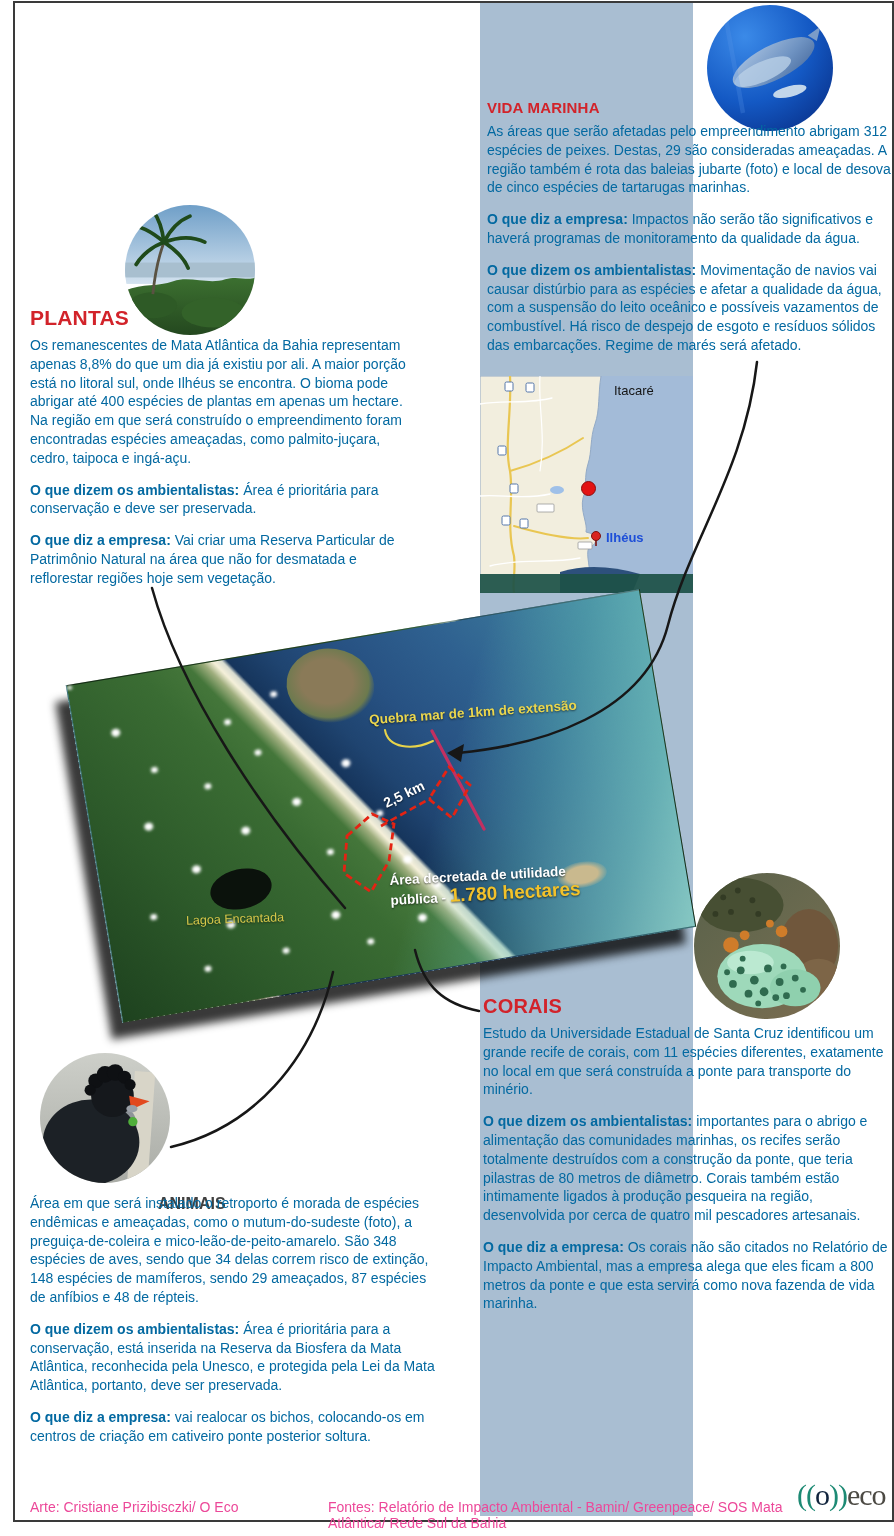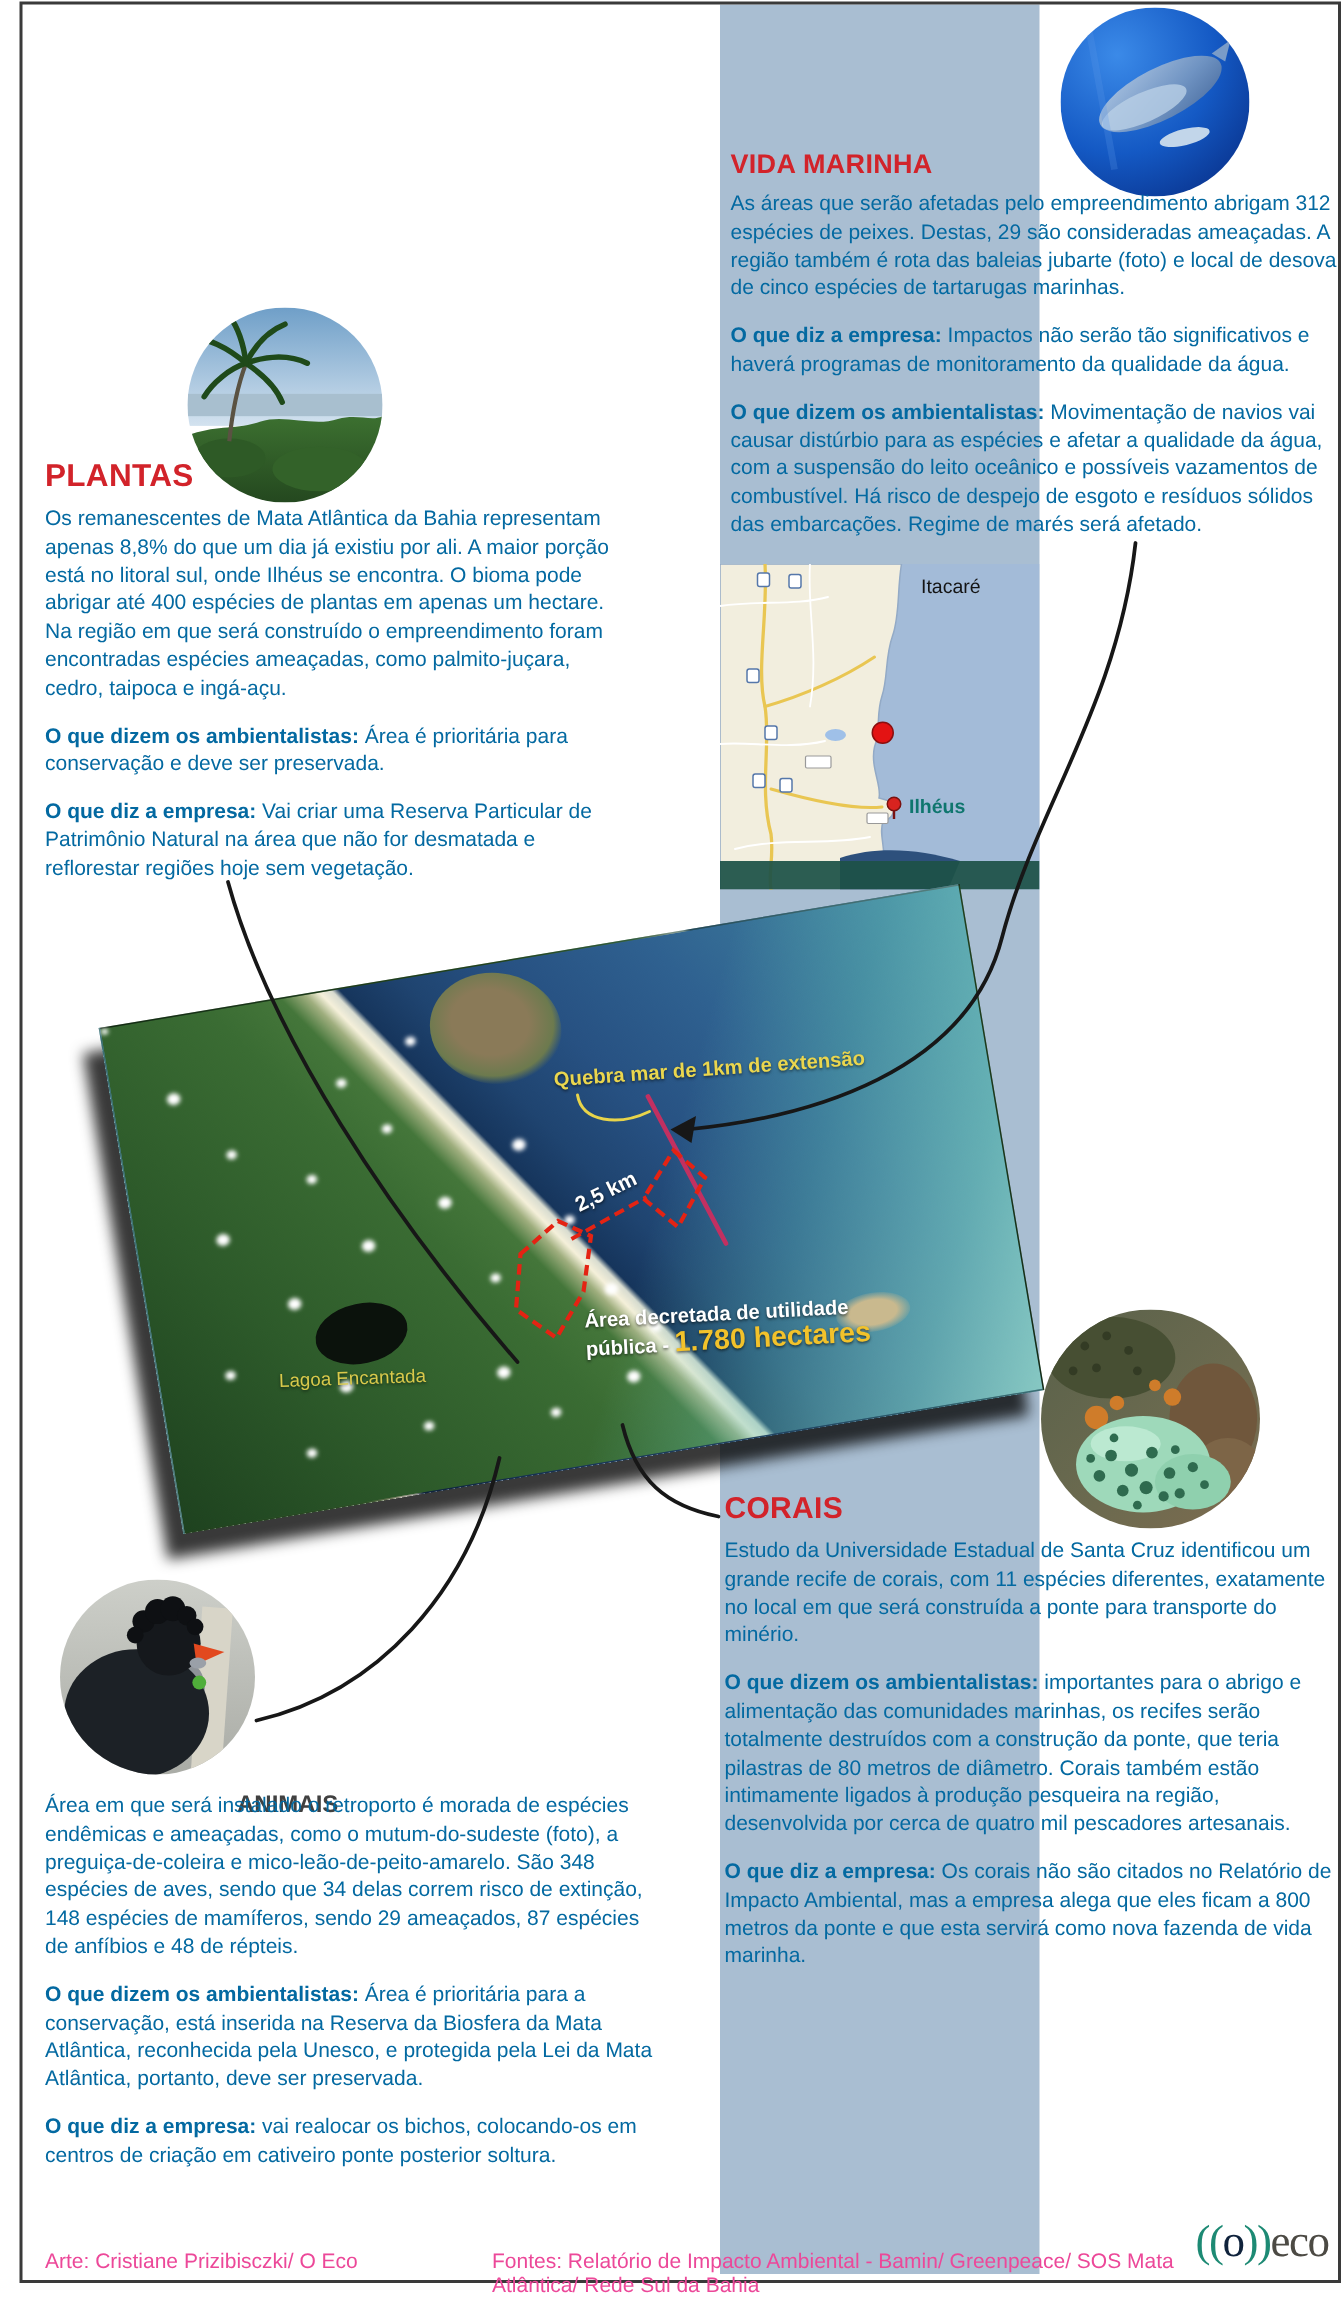--- a/index.html
+++ b/index.html
@@ -8,21 +8,21 @@
   
   .frame{position:absolute;left:13px;top:1px;width:877px;height:1517px;border:2px solid #3a3a3a;z-index:3;pointer-events:none;}
   
   .band{position:absolute;left:480px;top:3px;width:213px;height:1513px;background:#a9bed2;z-index:1;}
   
   .sec{position:absolute;z-index:30;}
   .sec h2{margin:0 0 6px 0;color:#d2232a;font-weight:bold;letter-spacing:.2px;}
   .sec p{margin:0 0 13px 0;font-size:14px;line-height:18.8px;color:#0369a1;}
   .b{font-weight:bold;}
   #sec-vida{left:487px;top:99px;width:406px;}
-  #sec-vida h2{font-size:18px;}
+  #sec-vida h2{font-size:15px;}
   #sec-plantas{left:30px;top:306px;width:392px;}
   #sec-plantas h2{font-size:21px;}
   #sec-corais{left:483px;top:995px;width:408px;}
   #sec-corais h2{font-size:20px;}
   #animais-heading{position:absolute;left:158px;top:1167px;z-index:30;color:#404040;font-weight:bold;font-size:16px;margin-top:28px;}
   #sec-animais{left:30px;top:1194px;width:408px;}
   
   .photo{position:absolute;border-radius:50%;overflow:hidden;z-index:15;}
   #whale-photo{left:707px;top:5px;width:126px;height:126px;}
   #palm-photo{left:125px;top:205px;width:130px;height:130px;}
@@ -51,21 +51,21 @@
   
   .maplabel{position:absolute;z-index:25;white-space:nowrap;}
   #breakwater-label{left:369px;top:705px;transform:rotate(-4deg);color:#ead64e;font-weight:bold;font-size:13.5px;text-shadow:0 1px 2px rgba(0,0,0,.55);}
   #distance-label{left:382px;top:786px;transform:rotate(-26deg);color:#fff;font-weight:bold;font-size:14px;text-shadow:0 1px 2px rgba(0,0,0,.6);}
   #area-label{left:390px;top:867px;transform:rotate(-3deg);color:#fff;font-weight:bold;font-size:13.5px;text-shadow:0 1px 2px rgba(0,0,0,.6);line-height:18px;}
   #area-label .big{color:#f2c22b;font-size:19px;}
   #lake-label{left:186px;top:912px;transform:rotate(-2deg);color:#d9c94b;font-size:12.5px;text-shadow:0 1px 2px rgba(0,0,0,.5);}
   
   #locmap{position:absolute;left:480px;top:376px;width:213px;height:217px;z-index:5;}
   #itacare-label{left:614px;top:383px;font-size:13px;color:#141414;}
-  #ilheus-label{left:606px;top:530px;font-size:13px;font-weight:600;color:#0f766e;}
+  #ilheus-label{left:606px;top:530px;font-size:13px;font-weight:600;color:#1d4ed8;}
   #site-dot{position:absolute;left:581px;top:481px;width:13px;height:13px;border-radius:50%;
     background:#e31313;border:1px solid #8a0f0f;z-index:25;}
   
   #overlay{position:absolute;left:0;top:0;z-index:20;pointer-events:none;}
   
   .footer-text{position:absolute;z-index:30;font-size:14px;color:#ec4899;}
   #credit{left:30px;top:1499px;}
   #sources{left:328px;top:1499px;width:490px;}
   #logo{position:absolute;left:797px;top:1478px;z-index:30;font-family:"Liberation Serif", serif;font-size:30px;letter-spacing:-1px;}
   #logo .pr{color:#1d8a74;}

